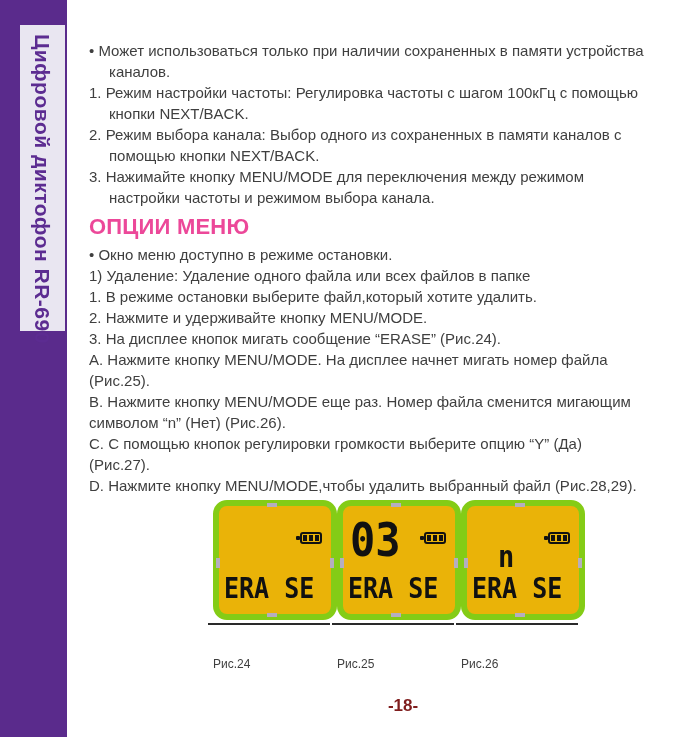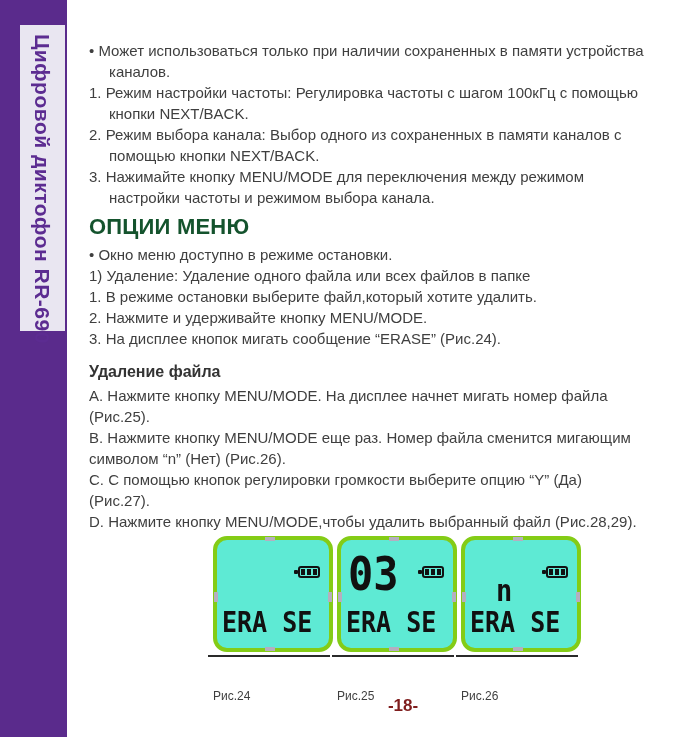--- a/index.html
+++ b/index.html
@@ -38,40 +38,40 @@
   .content {
     position: absolute; left: 89px; top: 40px;
     width: 598px;
     font-size: 15px;
     line-height: 21px;
   }
   .item, .step { white-space: pre-wrap; }
   .hang { padding-left: 20px; text-indent: -20px; }
   .h1 {
     font-size: 22px; line-height: 26px;
-    font-weight: 700; color: #14532d;
+    font-weight: 700; color: #ec4899;
     margin: 6px 0 4px 0; letter-spacing: 0.2px;
   }
   .h2 {
     font-size: 16px; line-height: 20px;
     font-weight: 700; color: #333;
     margin: 13px 0 3px 0;
   }
   
   .figures {
     margin: 4px 0 0 124px;
     display: flex; gap: 8px;
   }
   .fig-col { width: 116px; }
   .lcd {
     position: relative;
     width: 112px; height: 108px;
-    border: 4px solid #84cc16;
+    border: 6px solid #84cc16;
     border-radius: 14px;
-    background: #5eead4;
+    background: #eab308;
   }
   .lcd::before {
     content: ""; position: absolute; top: -3px; left: 48px;
     width: 10px; height: 4px; background: #b5aec0;
   }
   .lcd::after {
     content: ""; position: absolute; bottom: -3px; left: 48px;
     width: 10px; height: 4px; background: #b5aec0;
   }
   .tick { position: absolute; width: 4px; height: 10px; background: #b5aec0; }
@@ -138,21 +138,20 @@
 настройки частоты и режимом выбора канала.</span></div>
 
   <div class="h1">ОПЦИИ МЕНЮ</div>
 
   <div class="item"><span>•</span> <span>Окно меню доступно в режиме остановки.</span></div>
   <div class="item"><span>1)</span> <span>Удаление: Удаление одного файла или всех файлов в папке</span></div>
   <div class="item"><span>1.</span> <span>В режиме остановки выберите файл,который хотите удалить.</span></div>
   <div class="item"><span>2.</span> <span>Нажмите и удерживайте кнопку MENU/MODE.</span></div>
   <div class="item"><span>3.</span> <span>На дисплее кнопок мигать сообщение “ERASE” (Рис.24).</span></div>
 
-  <div class="h2">Удаление файла</div>
 
   <div class="step"><span>A.</span> <span>Нажмите кнопку MENU/MODE. На дисплее начнет мигать номер файла
 (Рис.25).</span></div>
   <div class="step"><span>B.</span> <span>Нажмите кнопку MENU/MODE еще раз. Номер файла сменится мигающим
 символом “n” (Нет) (Рис.26).</span></div>
   <div class="step"><span>C.</span> <span>С помощью кнопок регулировки громкости выберите опцию “Y” (Да)
 (Рис.27).</span></div>
   <div class="step"><span>D.</span> <span>Нажмите кнопку MENU/MODE,чтобы удалить выбранный файл (Рис.28,29).</span></div>
 
   <div class="figures">

